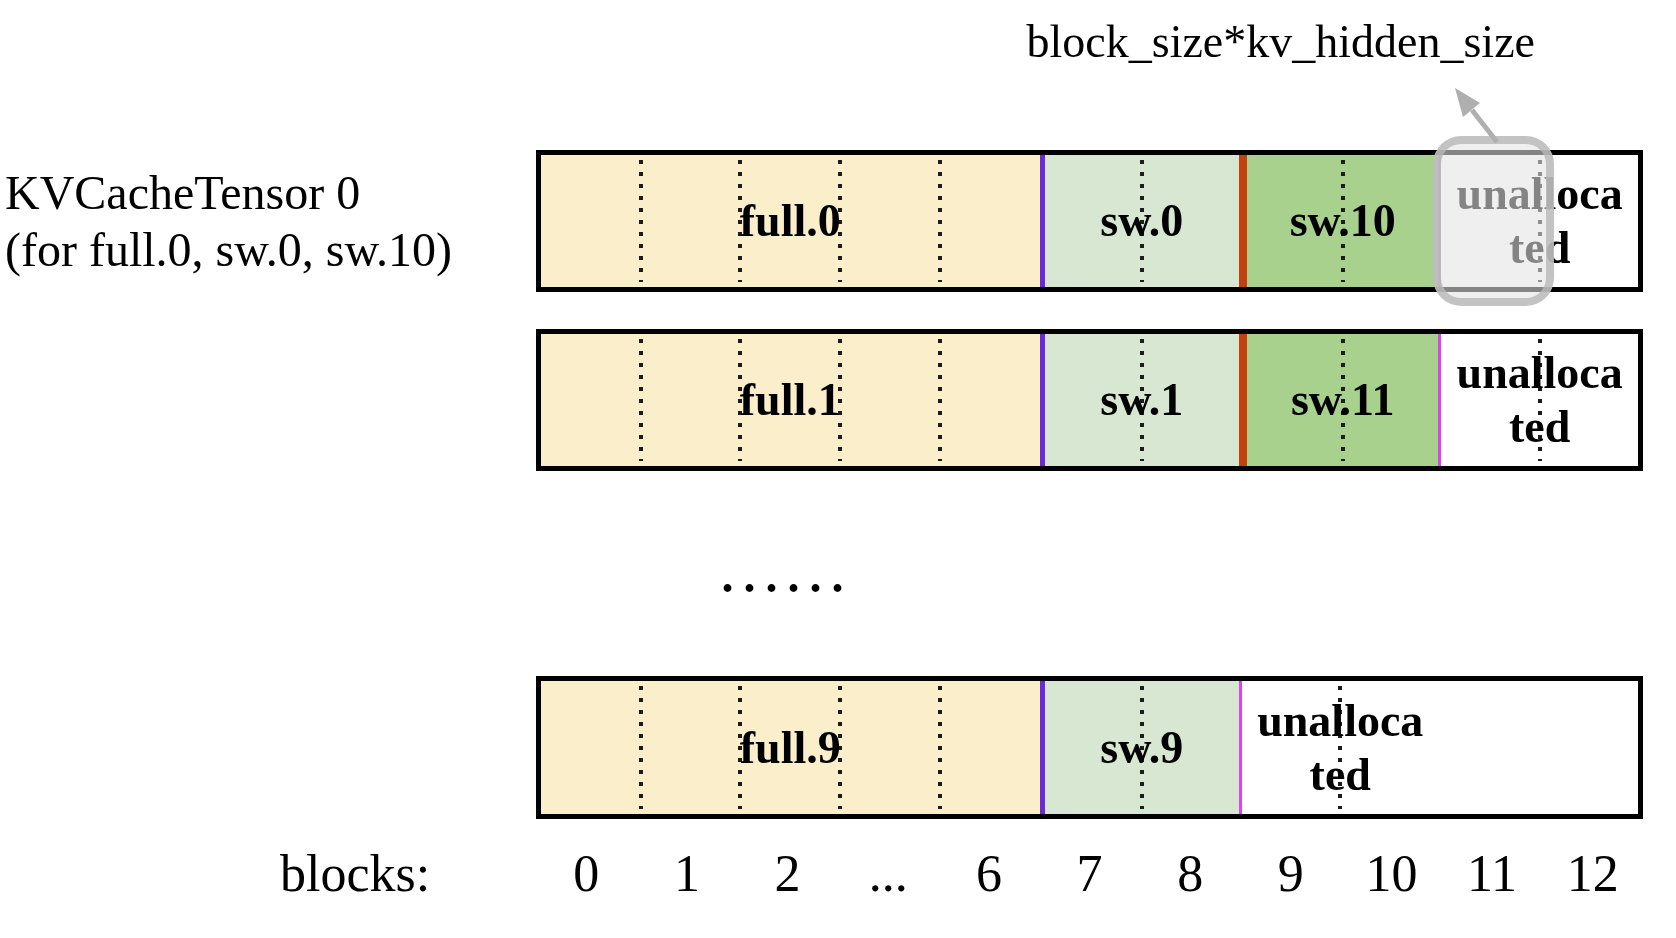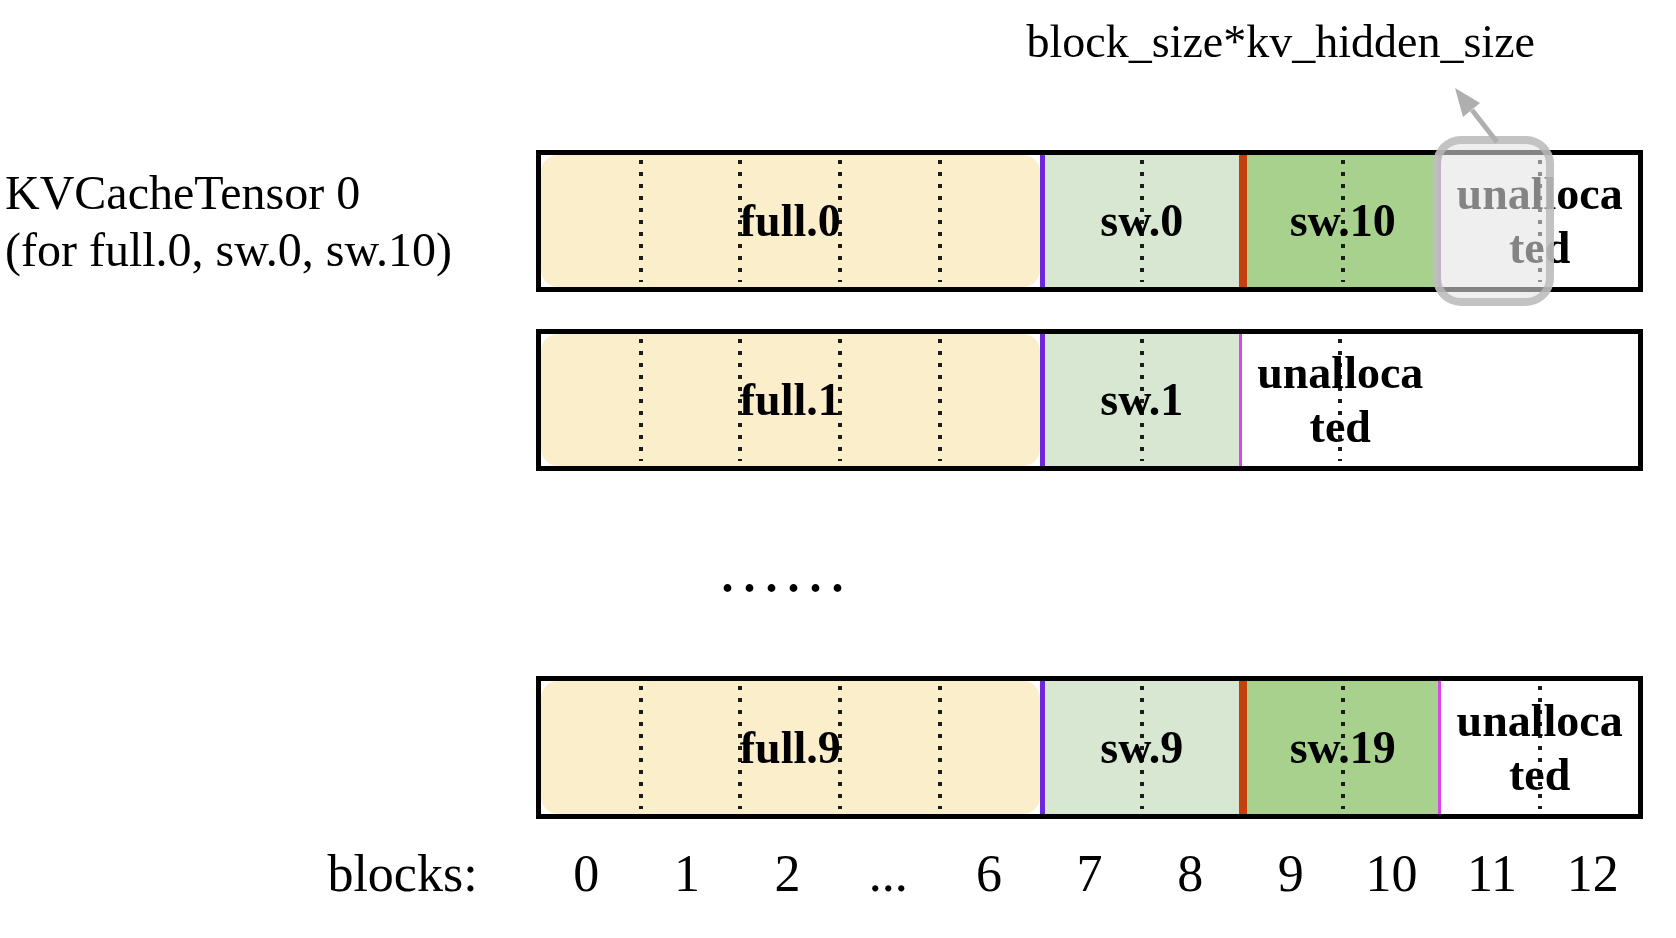--- a/index.html
+++ b/index.html
@@ -17,21 +17,21 @@
     position:absolute;left:5px;width:505px;text-align:left;
     font-size:48px;line-height:57px;white-space:nowrap;
   }
   .rowlabel .sub{display:block;}
   
   .bar{
     position:absolute;left:536px;width:1107px;height:142px;
     border:5px solid #000;box-sizing:border-box;display:flex;
   }
   .seg{position:relative;height:100%;box-sizing:border-box;}
-  .seg-full{width:45.45%;background:var(--full,#FBEECB);border-radius:17px;}
+  .seg-full{width:45.45%;background:var(--full,#FBEECB);}
   .seg-sw{width:18.18%;background:var(--sw,#D7E7D1);border-left:5px solid #6d28d9;}
   .seg-sw1x{width:18.18%;background:var(--sw1x,#A9D18E);border-left:8px solid #c2410c;}
   .seg-unalloc{width:18.19%;background:var(--unalloc,#FFFFFF);border-left:3px solid #d946ef;}
   
   .dv{
     position:absolute;top:5px;bottom:5px;width:4px;margin-left:-2px;
     background:repeating-linear-gradient(180deg,#1c1c1c 0 4px,transparent 4px 12px);
   }
   .seglabel{
     position:absolute;left:0;top:0;width:100%;height:100%;
@@ -44,21 +44,21 @@
     box-sizing:border-box;border:8px solid rgba(185,185,185,0.8);
     border-radius:28px;background:rgba(227,227,227,0.58);z-index:5;
   }
   
   .ellipsis{
     position:absolute;left:536px;width:503px;top:548px;text-align:center;
     font-size:48px;font-weight:700;letter-spacing:10px;line-height:56px;
   }
   
   .axis-label{
-    position:absolute;left:280px;width:245px;top:843px;text-align:center;
+    position:absolute;left:280px;width:245px;top:843px;text-align:left;
     font-size:52px;line-height:62px;white-space:nowrap;
   }
   .axis-ticks{
     position:absolute;left:536px;width:1107px;top:843px;display:flex;
   }
   .axis-ticks span{
     flex:1;text-align:center;font-size:52px;line-height:62px;
   }
   .arrow-layer{position:absolute;left:0;top:0;width:1676px;height:938px;z-index:6;pointer-events:none;}
 </style>
@@ -110,20 +110,24 @@
       <i class="dv" style="left:20%"></i>
       <i class="dv" style="left:40%"></i>
       <i class="dv" style="left:60%"></i>
       <i class="dv" style="left:80%"></i>
       <span class="seglabel">full.1</span>
     </div>
     <div class="seg seg-sw">
       <i class="dv" style="left:50%"></i>
       <span class="seglabel">sw.1</span>
     </div>
+    <div class="seg seg-sw1x">
+      <i class="dv" style="left:50%"></i>
+      <span class="seglabel">sw.11</span>
+    </div>
     <div class="seg seg-unalloc">
       <i class="dv" style="left:50%"></i>
       <span class="seglabel">
         <span>unalloca</span>
         <span>ted</span>
       </span>
     </div>
   </div>
 
   <div class="ellipsis">......</div>
@@ -134,24 +138,20 @@
     <div class="seg seg-full">
       <i class="dv" style="left:20%"></i>
       <i class="dv" style="left:40%"></i>
       <i class="dv" style="left:60%"></i>
       <i class="dv" style="left:80%"></i>
       <span class="seglabel">full.9</span>
     </div>
     <div class="seg seg-sw">
       <i class="dv" style="left:50%"></i>
       <span class="seglabel">sw.9</span>
-    </div>
-    <div class="seg seg-sw1x">
-      <i class="dv" style="left:50%"></i>
-      <span class="seglabel">sw.19</span>
     </div>
     <div class="seg seg-unalloc">
       <i class="dv" style="left:50%"></i>
       <span class="seglabel">
         <span>unalloca</span>
         <span>ted</span>
       </span>
     </div>
   </div>
 

